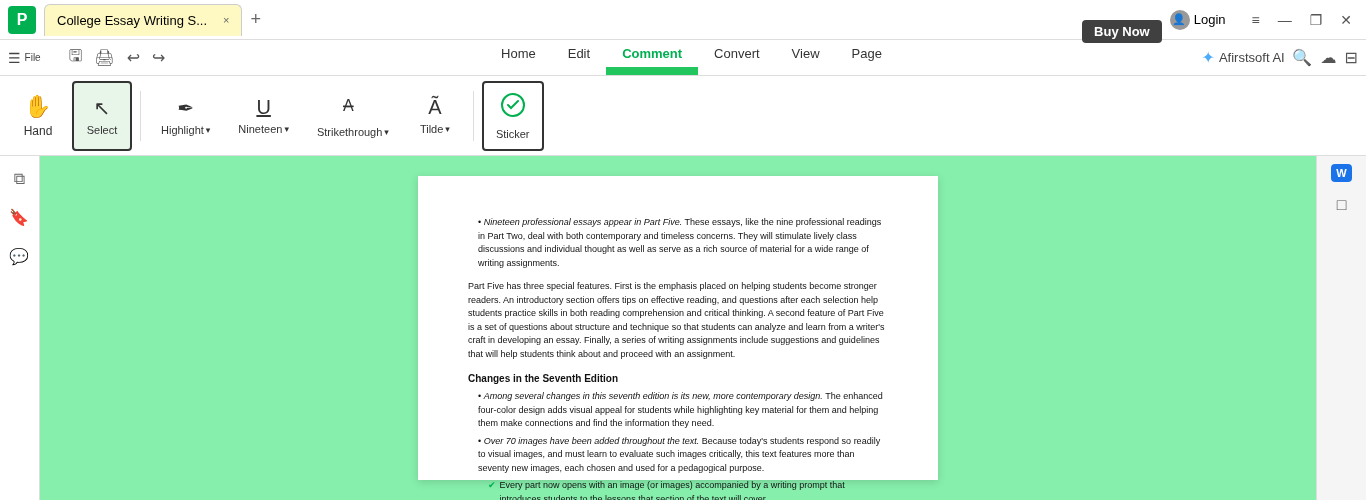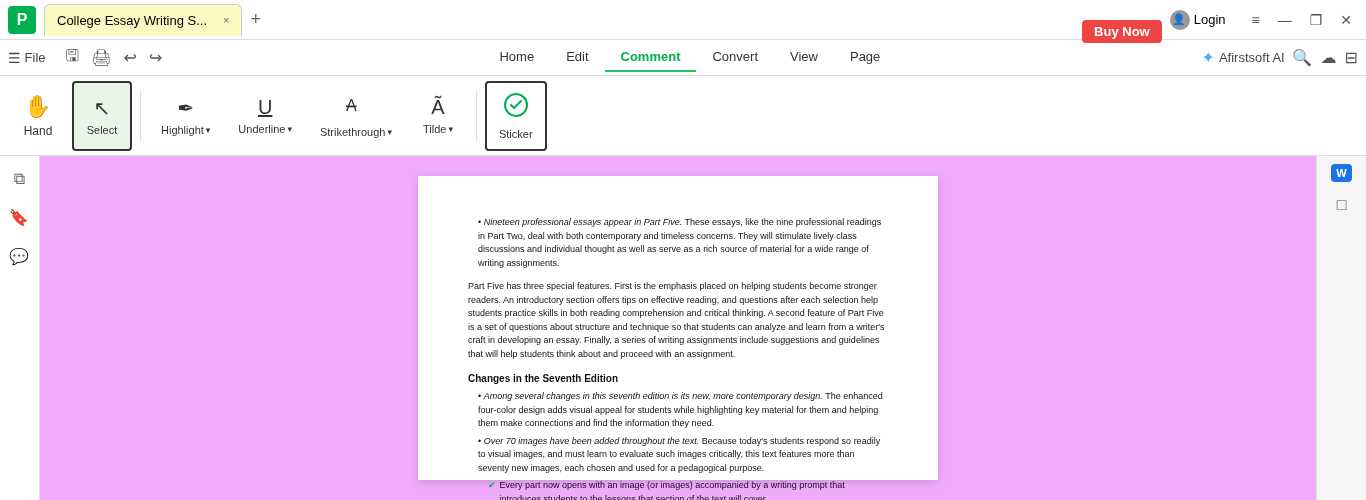--- a/index.html
+++ b/index.html
@@ -16,21 +16,21 @@
     .tab {
       display: flex; align-items: center; gap: 12px;
       background: #fef9c3; border: 1px solid #ccc; border-bottom: none;
       padding: 4px 12px; border-radius: 6px 6px 0 0; font-size: 13px;
       height: 32px; cursor: pointer;
     }
     .tab-close { font-size: 11px; cursor: pointer; color: #666; margin-left: 4px; }
     .new-tab { background: none; border: none; font-size: 18px; cursor: pointer; color: #666; padding: 0 8px; }
     .title-bar-controls { display: flex; align-items: center; gap: 8px; margin-left: auto; }
     .buy-now-btn {
-      background: #ef4444; color: #fff; border: none; border-radius: 4px;
+      background: #404040; color: #fff; border: none; border-radius: 4px;
       padding: 4px 12px; font-size: 13px; font-weight: bold; cursor: pointer; margin-top: 24px;
     }
     .login-area { display: flex; align-items: center; gap: 4px; font-size: 13px; cursor: pointer; }
     .login-icon { width: 20px; height: 20px; background: #999; border-radius: 50%; display: flex; align-items: center; justify-content: center; color: #fff; font-size: 11px; }
     .window-controls { display: flex; gap: 6px; margin-left: 12px; }
     .window-ctrl { font-size: 14px; cursor: pointer; color: #555; background: none; border: none; padding: 2px 6px; }
 
     
     .menu-bar {
       display: flex; align-items: center;
@@ -38,21 +38,21 @@
       border-bottom: 1px solid #ddd;
     }
     .menu-left { display: flex; align-items: center; gap: 4px; margin-right: 12px; }
     .menu-hamburger { font-size: 14px; cursor: pointer; color: #444; }
     .menu-icon-btn { background: none; border: none; cursor: pointer; color: #555; font-size: 16px; padding: 2px 4px; }
     .menu-tabs { display: flex; align-items: flex-start; gap: 0; flex: 1; justify-content: center; }
     .menu-tab {
       padding: 6px 16px; font-size: 13px; cursor: pointer; color: #333;
       border-bottom: 2px solid transparent;
     }
-    .menu-tab.active { color: #00b050; border-bottom: 2px solid #22c55e; font-weight: 600; }
+    .menu-tab.active { color: #00b050; border-bottom: 8px solid #22c55e; font-weight: 600; }
     .menu-right { display: flex; align-items: center; gap: 8px; margin-left: auto; }
     .afirstsoft-btn {
       display: flex; align-items: center; gap: 4px;
       background: none; border: none; font-size: 13px; cursor: pointer; color: #444;
     }
     .ai-star { color: #4dabf7; font-size: 16px; }
     .search-icon-btn { background: none; border: none; cursor: pointer; font-size: 16px; color: #555; }
     .cloud-icon { font-size: 16px; color: #555; cursor: pointer; }
     .layout-icon { font-size: 16px; color: #555; cursor: pointer; }
 
@@ -78,21 +78,21 @@
     .main-layout {
       display: flex; height: calc(500px - 156px);
     }
     .left-sidebar {
       width: 40px; background: #fff; border-right: 1px solid #ddd;
       display: flex; flex-direction: column; align-items: center;
       padding: 8px 0; gap: 8px;
     }
     .sidebar-icon { font-size: 16px; color: #666; cursor: pointer; padding: 6px; }
     .content-area {
-      flex: 1; background: #f0abfc; overflow-y: auto;
+      flex: 1; background: #86efac; overflow-y: auto;
       display: flex; justify-content: center; padding: 20px;
     }
     .document-page {
       background: #fff; width: 520px; padding: 40px 50px;
       box-shadow: 0 2px 8px rgba(0,0,0,0.15); font-size: 9px;
       line-height: 1.5; color: #111;
     }
     .doc-section { margin-bottom: 10px; }
     .doc-heading { font-size: 10px; font-weight: bold; margin: 10px 0 4px; }
     .doc-bullet { margin-left: 10px; margin-bottom: 4px; }
@@ -132,21 +132,21 @@
       <button class="window-ctrl">—</button>
       <button class="window-ctrl">❐</button>
       <button class="window-ctrl">✕</button>
     </div>
   </div>
 </div>
 
 <div class="menu-bar">
   <div class="menu-left">
     <span class="menu-hamburger">☰</span>
-    <span style="font-size:13px;cursor:pointer;color:#444;margin-right:12px;">File</span>
+    <span style="font-size:10px;cursor:pointer;color:#444;margin-right:20px;">File</span>
     <button class="menu-icon-btn">🖫</button>
     <button class="menu-icon-btn">🖨</button>
     <button class="menu-icon-btn">↩</button>
     <button class="menu-icon-btn">↪</button>
   </div>
   <div class="menu-tabs">
     <div class="menu-tab">Home</div>
     <div class="menu-tab">Edit</div>
     <div class="menu-tab active">Comment</div>
     <div class="menu-tab">Convert</div>
@@ -181,21 +181,21 @@
     <span class="tool-icon" style="font-size:20px;">✒</span>
     <div class="tool-label-row">
       <span style="font-size:11px;">Highlight</span>
       <span class="arrow-down">▾</span>
     </div>
   </button>
 
   <button class="tool-btn">
     <span class="tool-icon" style="font-size:20px;text-decoration:underline;">U</span>
     <div class="tool-label-row">
-      <span style="font-size:11px;">Underline</span>
+      <span style="font-size:11px;">Nineteen</span>
       <span class="arrow-down">▾</span>
     </div>
   </button>
 
   <button class="tool-btn">
     <span class="tool-icon" style="font-size:20px;">
       <svg width="24" height="24" viewBox="0 0 24 24">
           <text x="2" y="18" font-size="16" font-family="Arial" fill="#333" text-decoration="line-through">A</text>
         </svg>
     </span>

